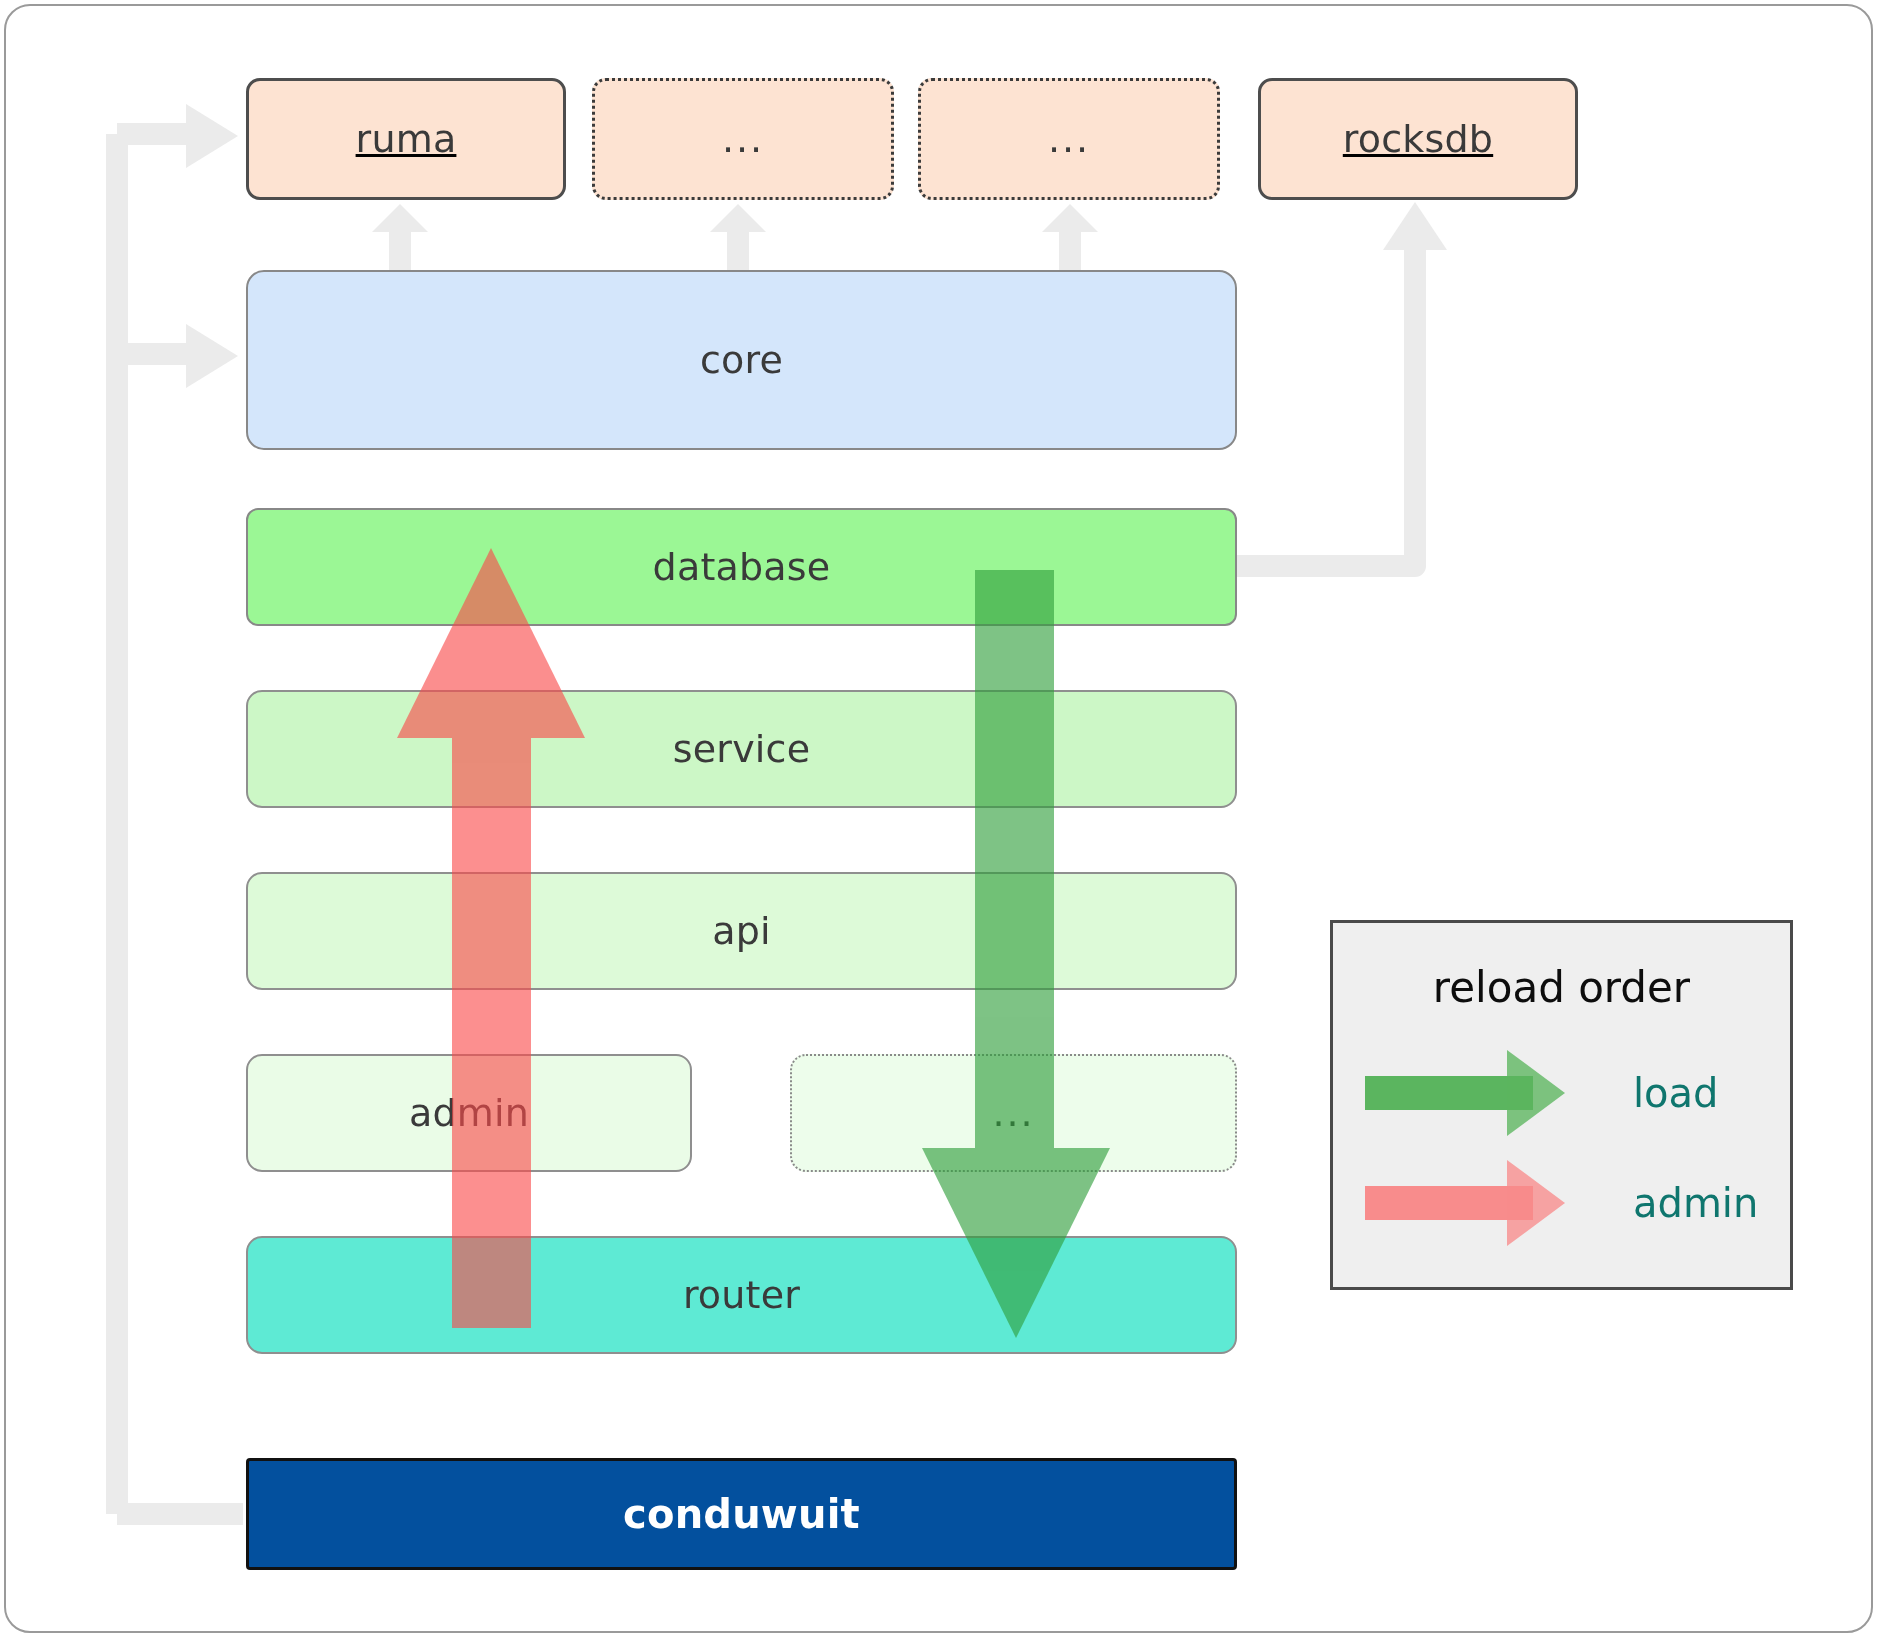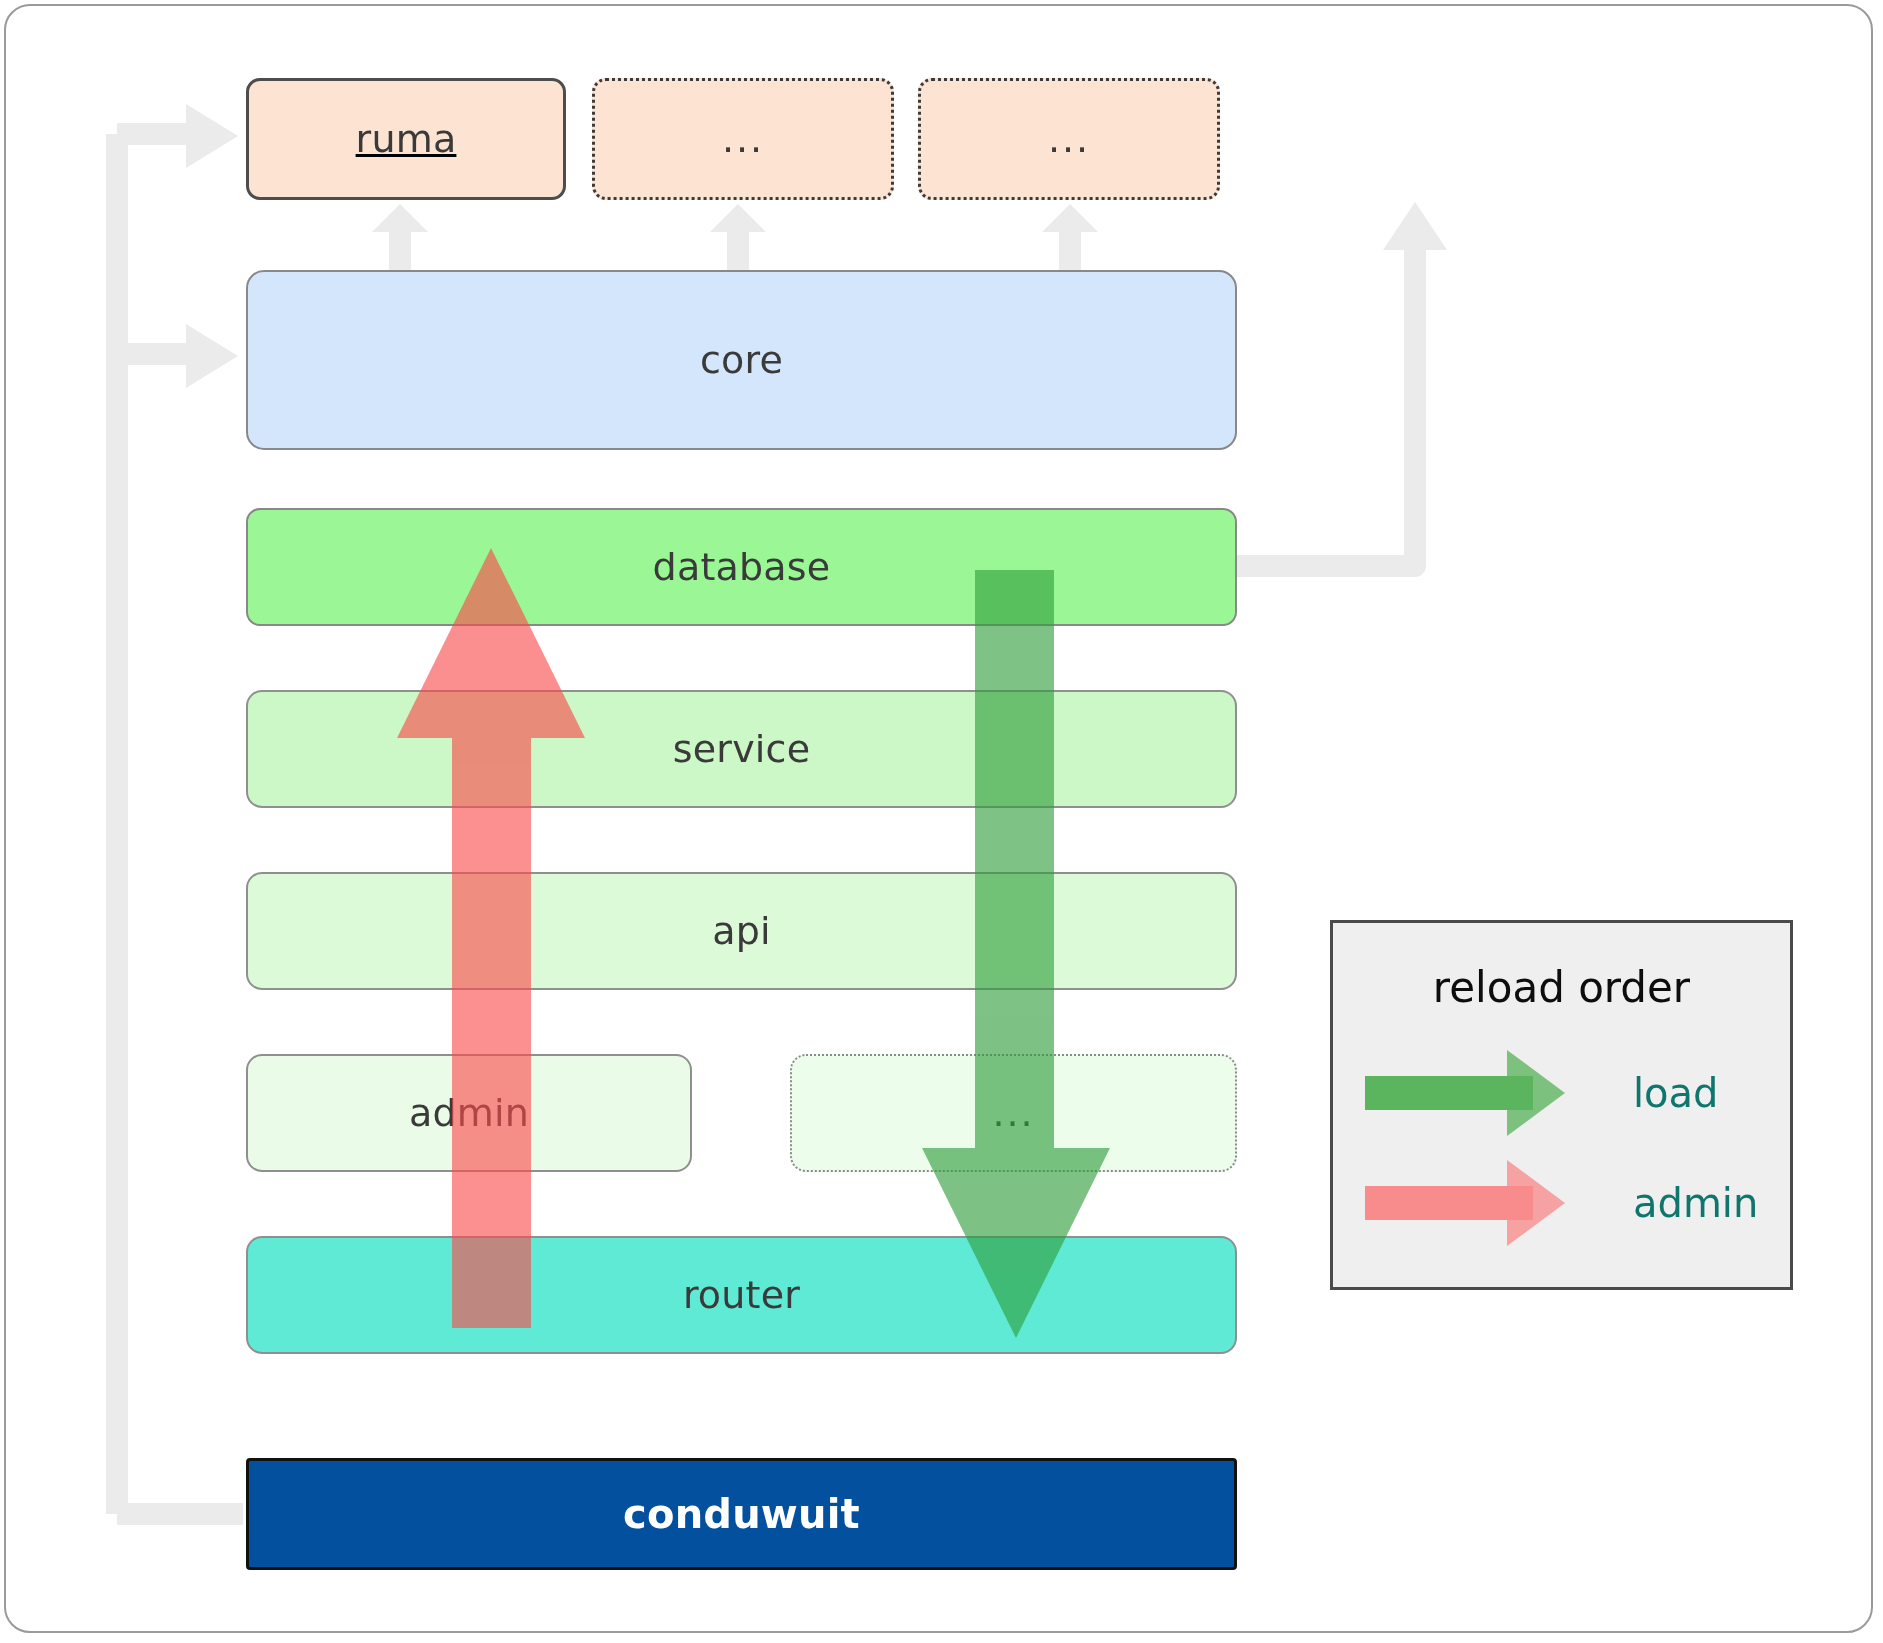--- a/index.html
+++ b/index.html
@@ -192,26 +192,29 @@
   </div>
 
   <div class="node ext-dotted" style="left:592px; top:78px; width:302px; height:122px;">
     <span class="dots-label">...</span>
   </div>
 
   <div class="node ext-dotted" style="left:918px; top:78px; width:302px; height:122px;">
     <span class="dots-label">...</span>
   </div>
 
+  <div class="node ext-solid" style="left:1258px; top:78px; width:320px; height:122px;">
+    <span class="node-label">rocksdb</span>
+  </div>
 
   <div class="node core-node" style="left:246px; top:270px; width:991px; height:180px;">
     <span class="node-label">core</span>
   </div>
 
-  <div class="node lvl-database" style="left:246px; top:508px; width:991px; height:118px;">
+  <div class="node lvl-database" style="left:246px; top:508px; width:991px; height:118px;border-radius:12px;">
     <span class="node-label">database</span>
   </div>
 
   <div class="node lvl-api" style="left:246px; top:872px; width:991px; height:118px;">
     <span class="node-label">api</span>
   </div>
 
   <div class="node lvl-service" style="left:246px; top:690px; width:991px; height:118px;">
     <span class="node-label">service</span>
   </div>

